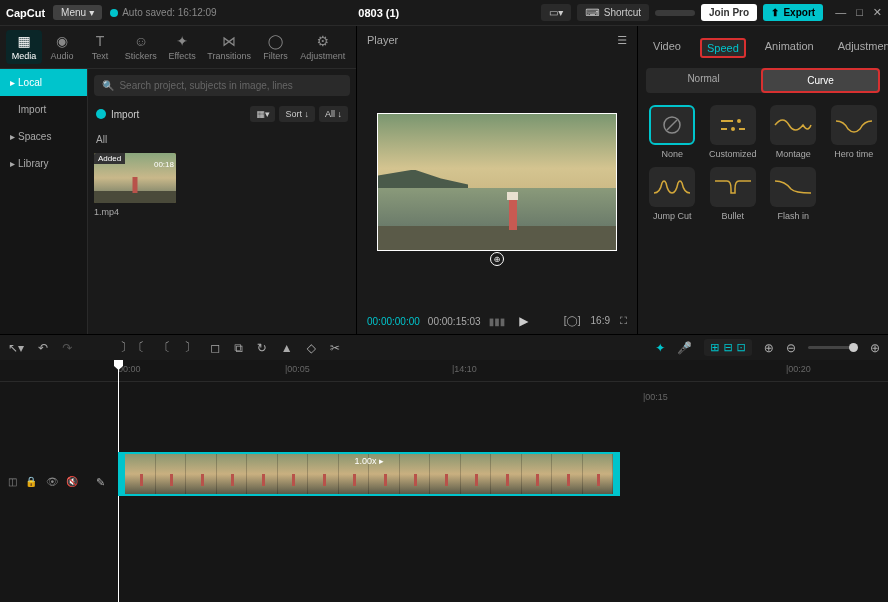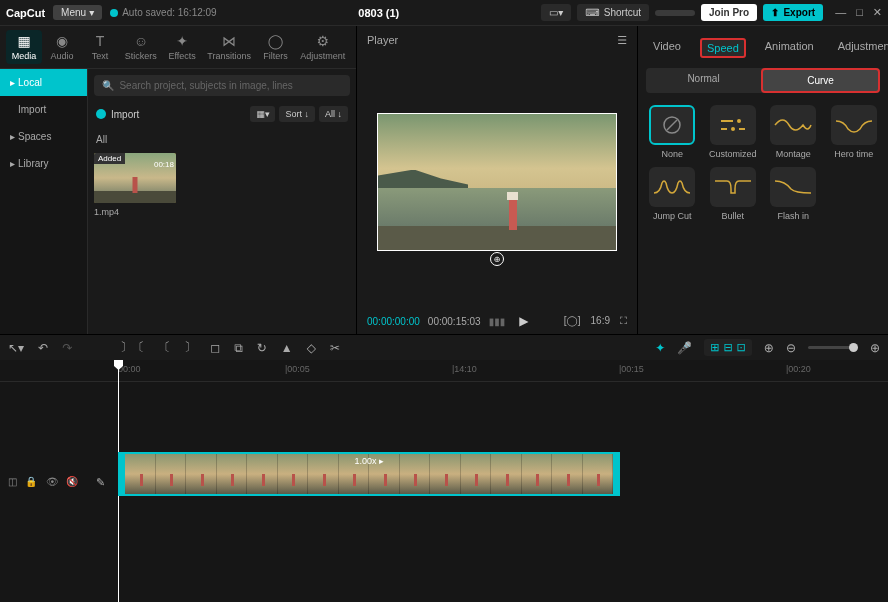--- a/index.html
+++ b/index.html
@@ -320,21 +320,21 @@
       </div>
     <span class="tb-icon">⊕</span>
   </div>
 </div>
 
 <div class="timeline">
   <div class="ruler" id="ruler">
       <span class="ruler-mark" style="left: 118px;">00:00</span>
       <span class="ruler-mark" style="left: 285px;">|00:05</span>
       <span class="ruler-mark" style="left: 452px;">|14:10</span>
-      <span class="ruler-mark" style="left: 619px;">|00:15</span>
+      <span class="ruler-mark" style="left: 643px; margin-top: 28px;">|00:15</span>
       <span class="ruler-mark" style="left: 786px;">|00:20</span>
     </div>
   <div class="playhead"></div>
   <div class="track-controls">
     <span>◫</span>
     <span>🔒</span>
     <span>👁</span>
     <span>🔇</span>
   </div>
   <div class="edit-icon">✎</div>

